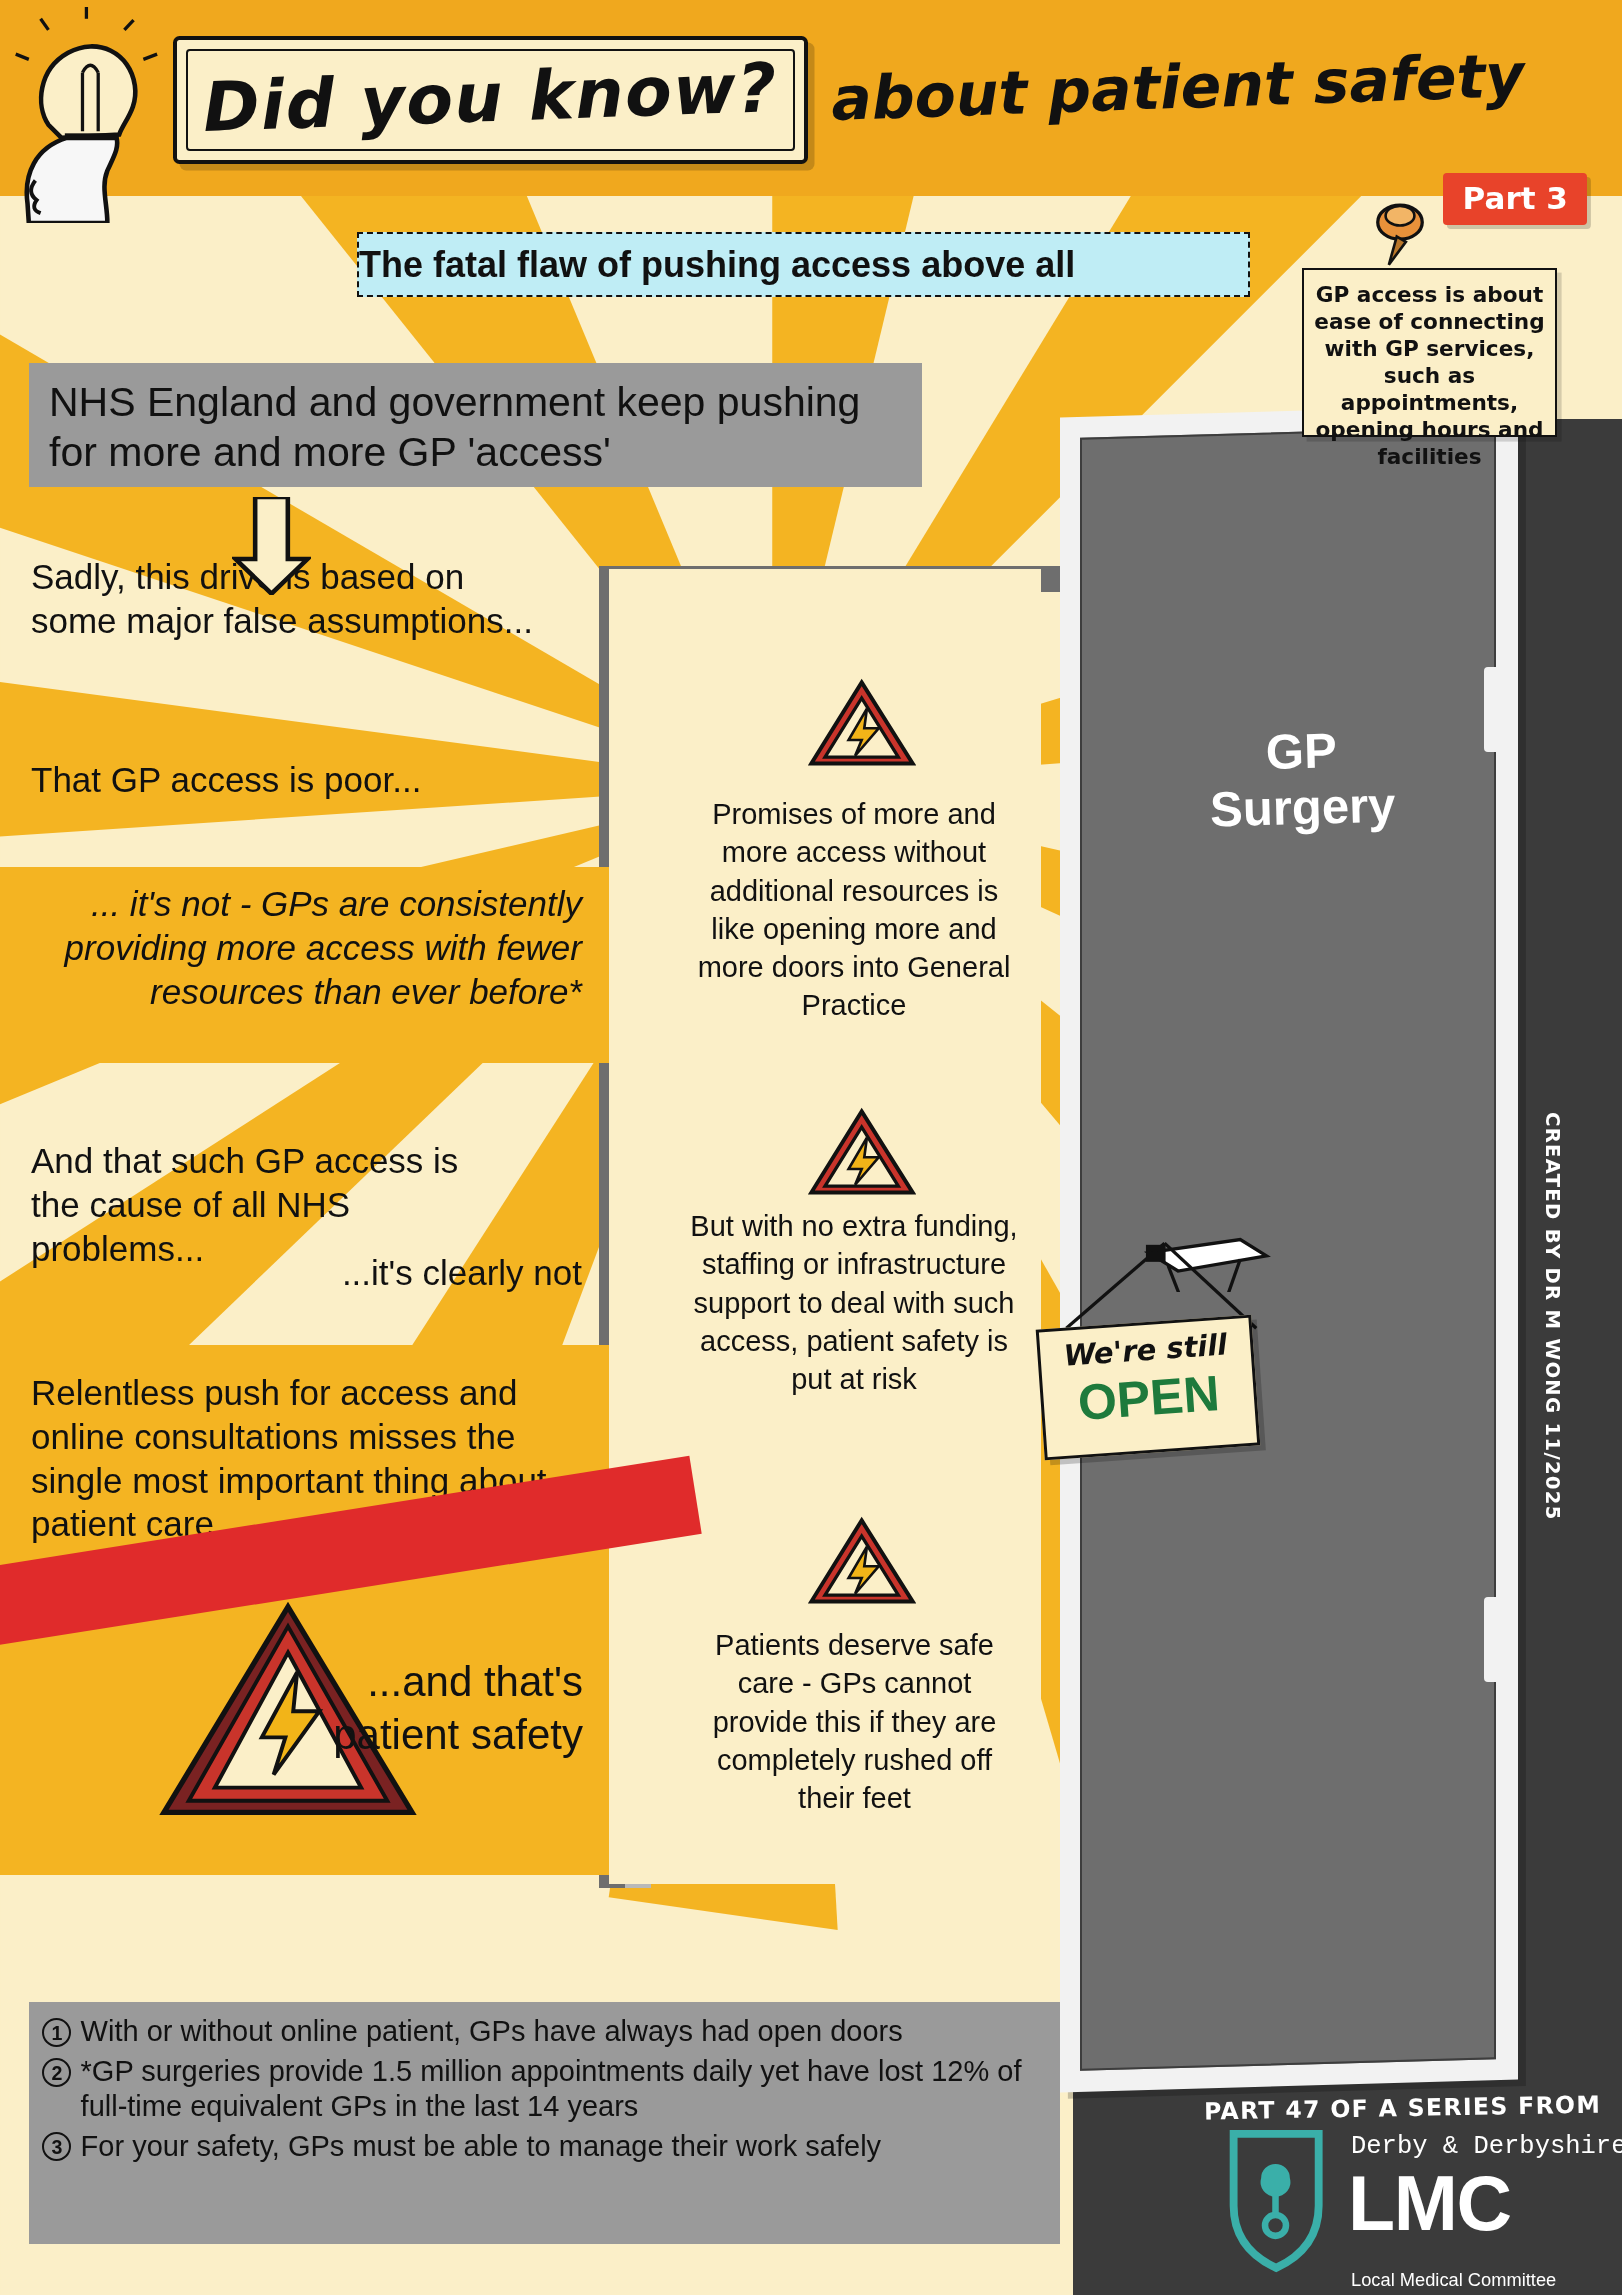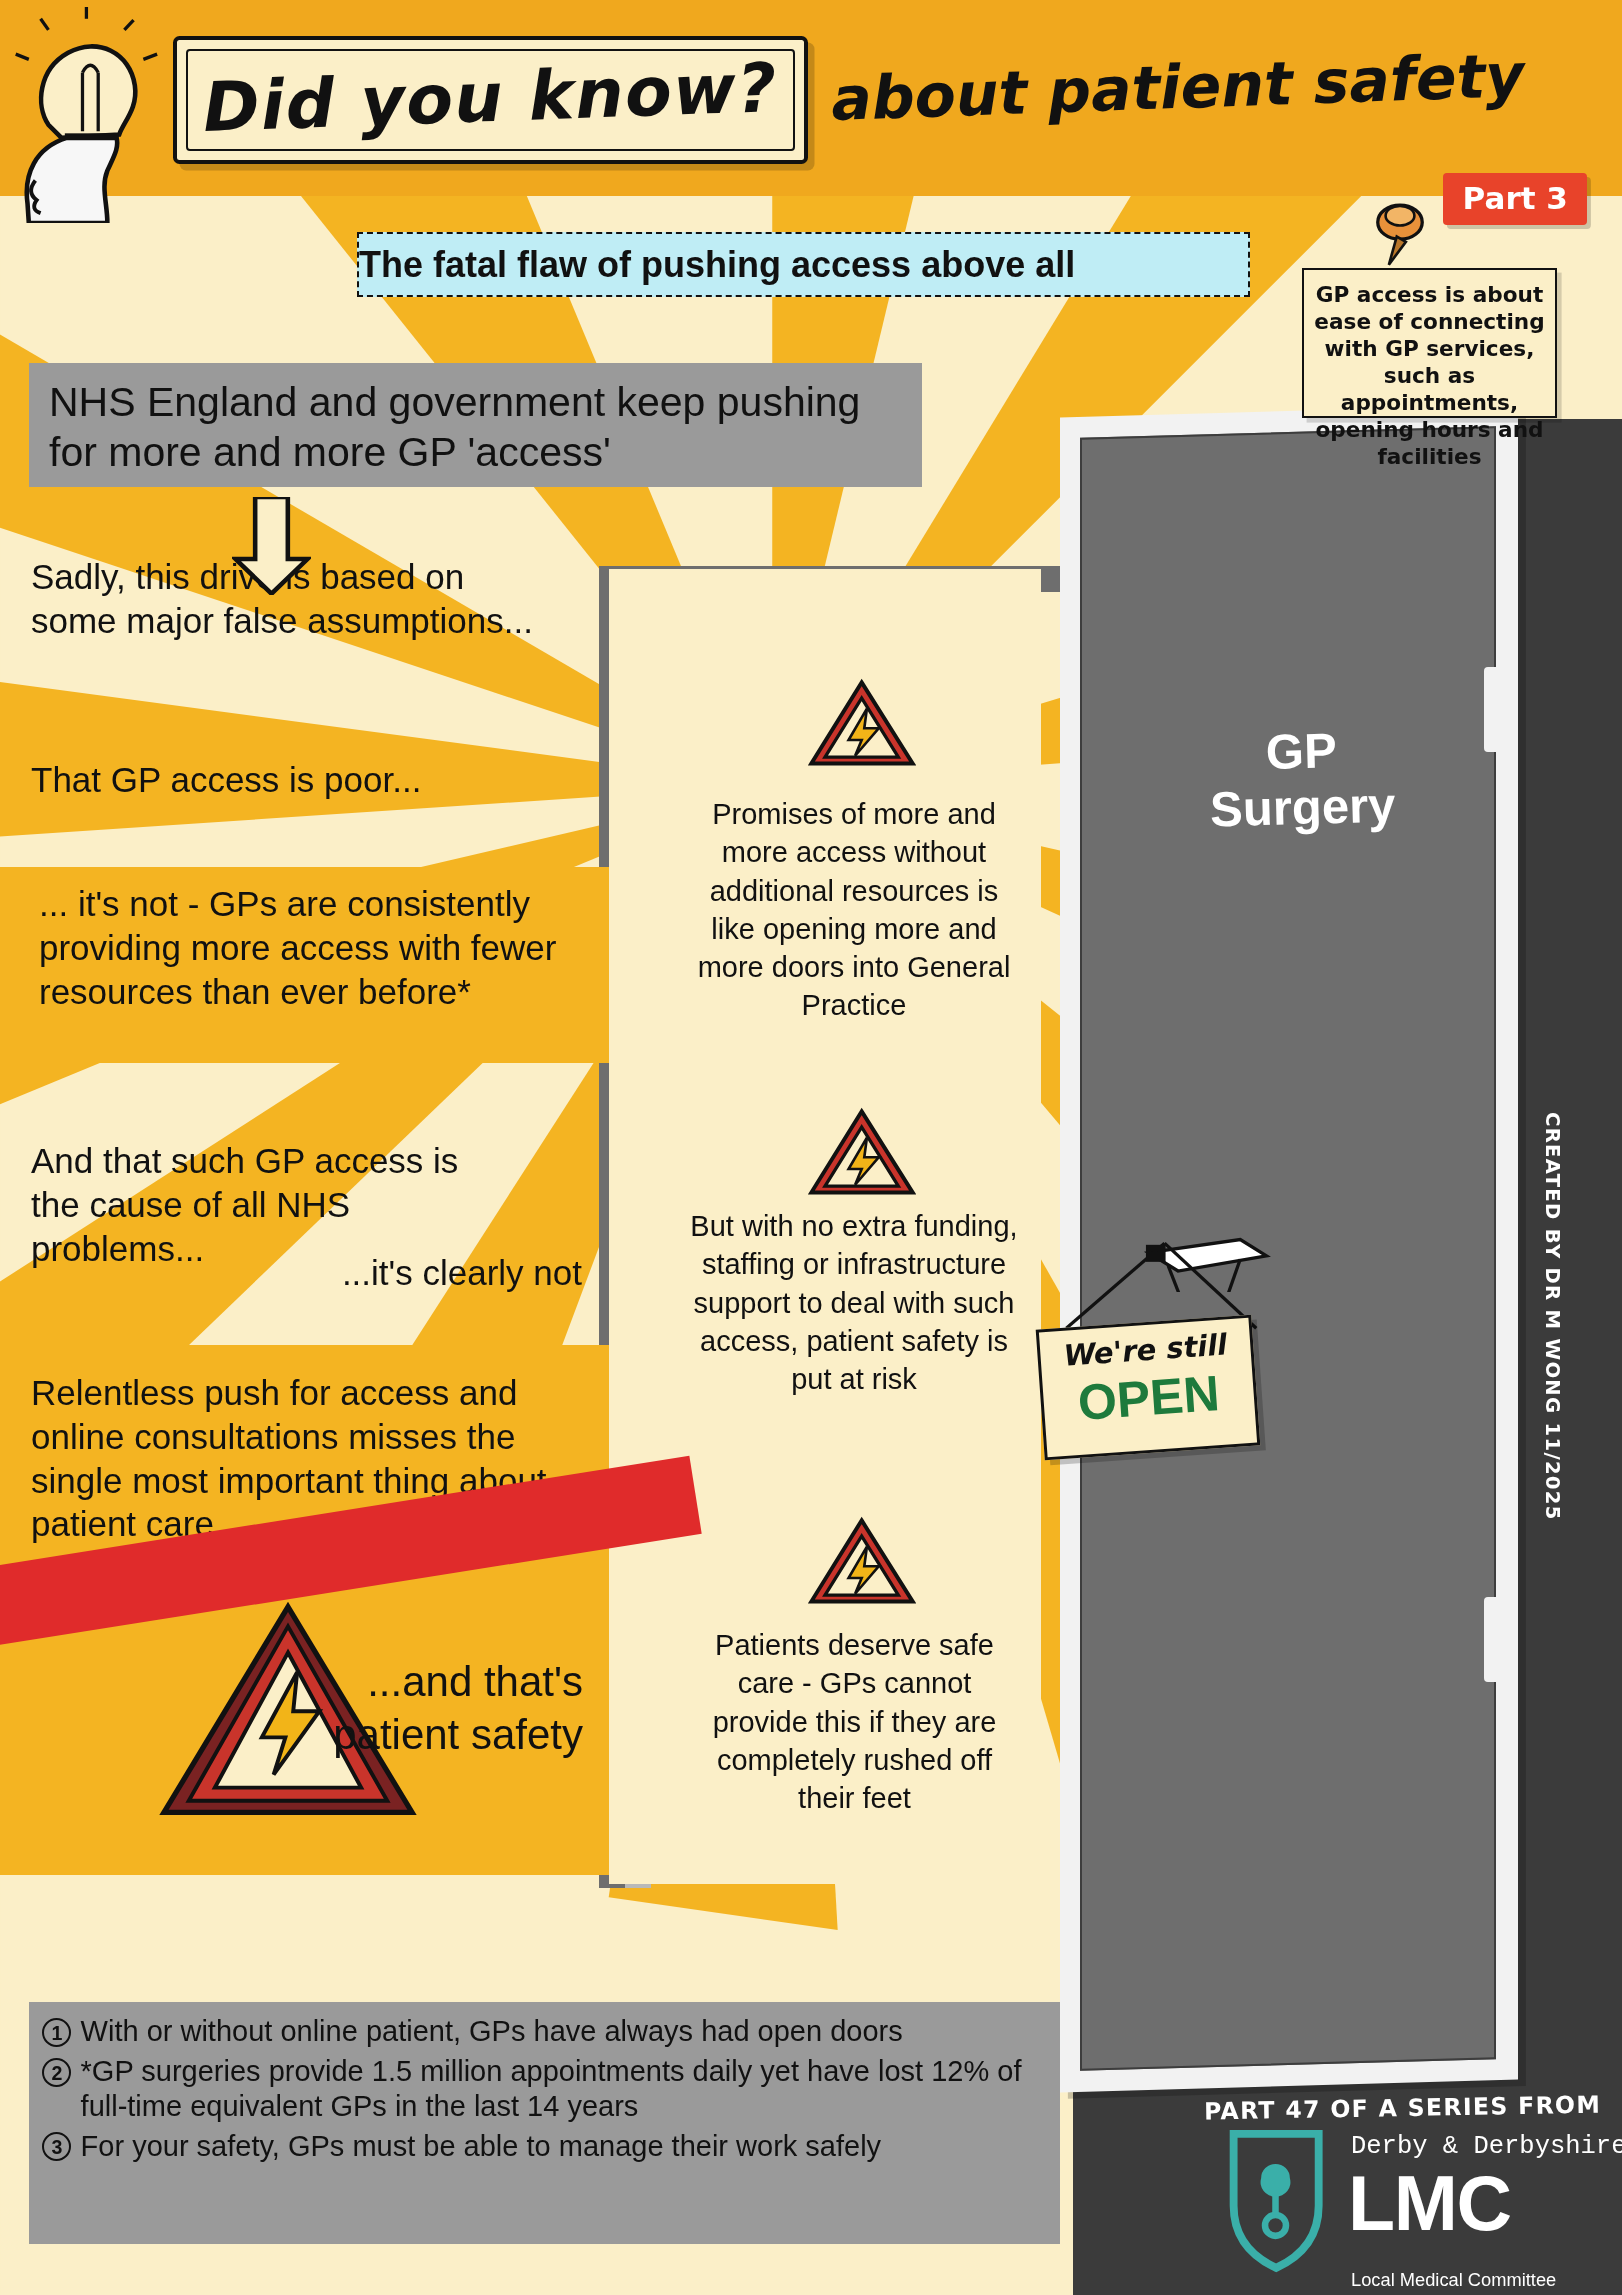--- a/index.html
+++ b/index.html
@@ -101,21 +101,21 @@
     display: flex; align-items: center; justify-content: flex-start;
   }
   .subtitle-box .txt {
     font-size: 36px; font-weight: bold; color: #111;
     font-family: "Liberation Sans", sans-serif;
   }
 
   .pin-note {
     position: absolute;
     left: 1302px; top: 268px;
-    width: 255px; height: 150px;
+    width: 255px; height: 169px;
     background: #FBEFC8;
     border: 2px solid #111;
     z-index: 7;
     padding: 11.8px 9.2px;
     text-align: center;
     box-shadow: 4.6px 4.6px 0 rgba(0,0,0,0.15);
   }
   .pin-note .txt {
     font-size: 21.6px; line-height: 1.25; color: #111;
     font-family: "DejaVu Sans", sans-serif;
@@ -155,21 +155,21 @@
 
   .yellow-block {
     position: absolute;
     background: #F4B422;
     z-index: 4;
   }
   .yb1 { left: 0px; top: 867px; width: 622px; height: 196px; }
   .yb2 { left: 0px; top: 1345px; width: 622px; height: 530px; }
 
   .lt3 {
-    left: 39px; top: 882px; width: 543px; font-size: 35px; text-align: left; z-index: 5;
+    left: 39px; top: 882px; width: 543px; font-size: 35px; text-align: right; z-index: 5; font-style: italic;
   }
   .lt4 { left: 31px; top: 1139px; width: 484px; font-size: 35px; z-index: 5; }
   .lt5 { left: 216px; top: 1251px; width: 366px; font-size: 35px; text-align: right; z-index: 5; }
   .lt6 { left: 31px; top: 1371px; width: 543px; font-size: 35px; z-index: 5; }
 
   .red-stripe {
     position: absolute;
     left: -26px; top: 1512px; width: 726px; height: 79px;
     background: #E02B2B;
     transform: rotate(-9deg);

